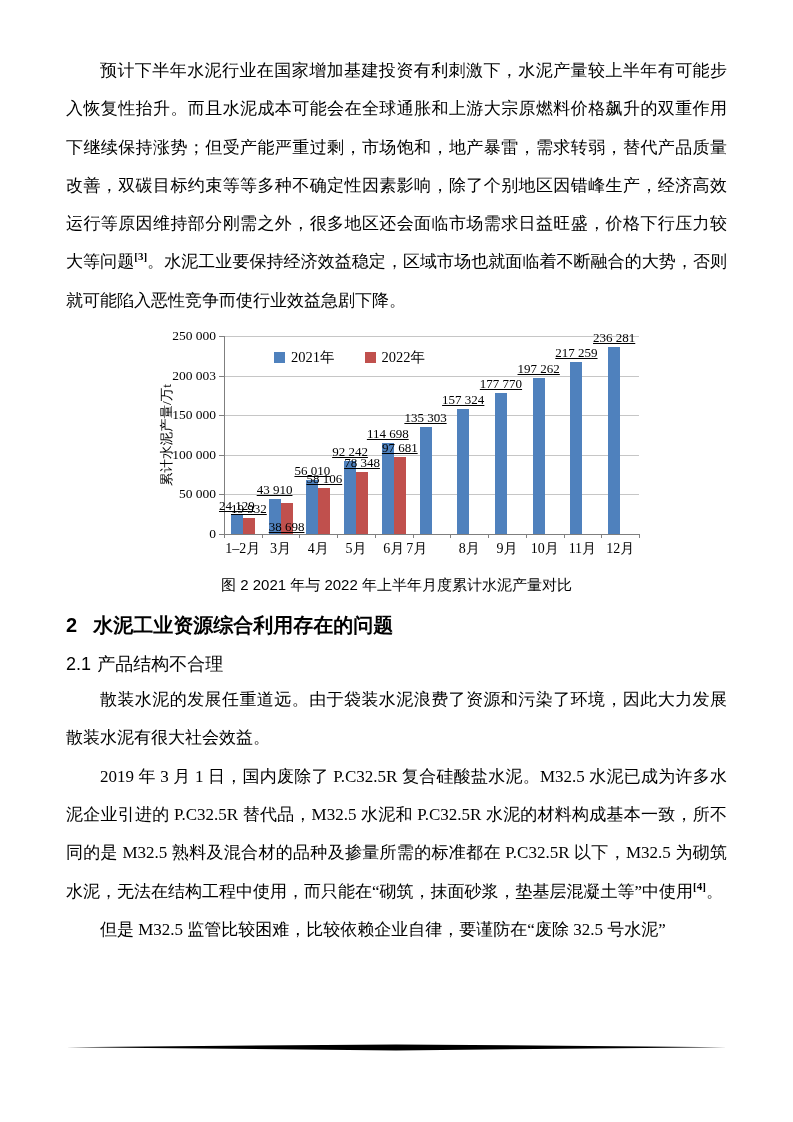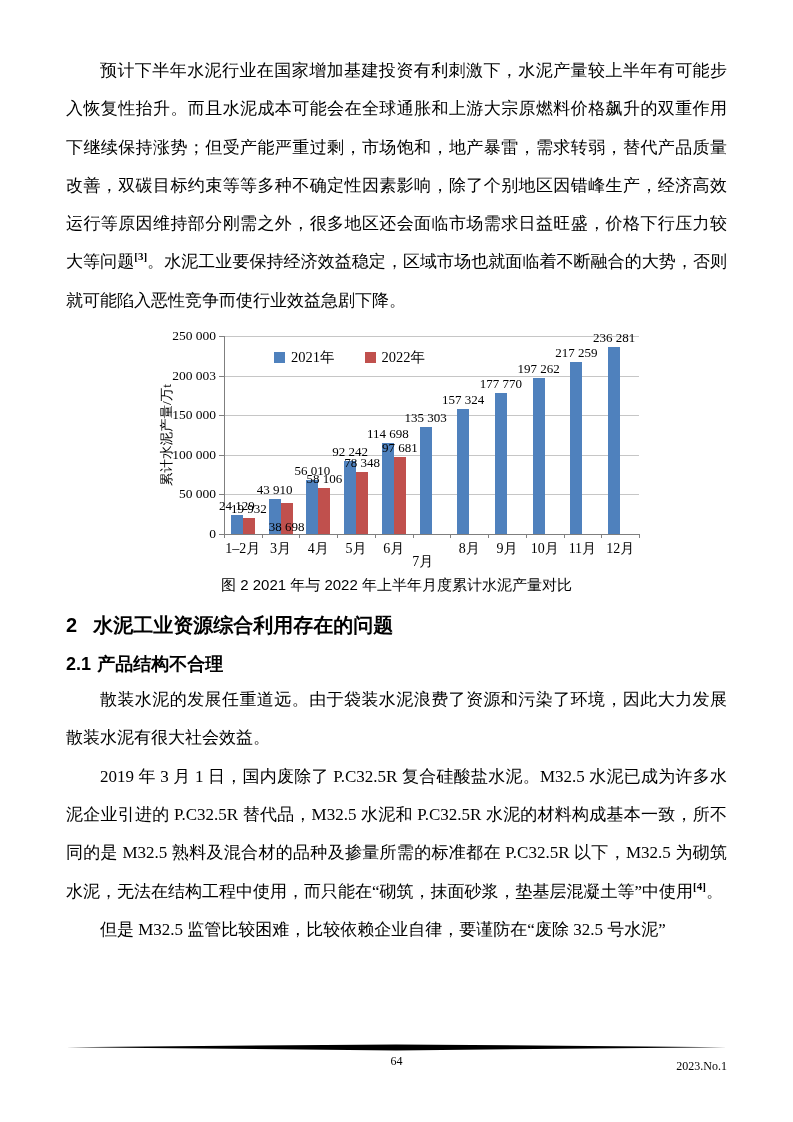--- a/index.html
+++ b/index.html
@@ -9,33 +9,33 @@
     font-family:"Liberation Serif","DejaVu Serif",serif;
   }
   .content{padding:46px 66px 0 66px;}
   .running-header{text-align:center;}
   .header-title{font-size:13.5px;letter-spacing:1px;}
   .header-rule{border-bottom:1.5px solid #000;margin-top:5px;}
   .para{font-size:17px;line-height:38.3px;text-align:justify;text-indent:2em;margin:0;}
   .para:first-of-type{margin-top:6px;}
   sup.cite{font-size:11px;font-weight:bold;vertical-align:super;line-height:0;}
   h2.sec{font-family:"Liberation Sans","DejaVu Sans",sans-serif;font-size:20px;font-weight:bold;margin:14px 0 2px 0;line-height:32px;}
-  h3.subsec{font-family:"Liberation Sans","DejaVu Sans",sans-serif;font-size:18px;font-weight:bold;margin:8px 0 2px 0;line-height:30px;}
+  h3.subsec{font-family:"Liberation Sans","DejaVu Sans",sans-serif;font-size:18px;font-weight:normal;margin:8px 0 2px 0;line-height:30px;}
   h2.sec .num{margin-right:0.8em;} h3.subsec .num{margin-right:0.35em;}
   figure{margin:8px 0 0 0;}
   figcaption{font-family:"Liberation Sans","DejaVu Sans",sans-serif;font-size:15px;font-weight:500;text-align:center;margin-top:8px;}
   
   .chart{position:relative;width:505px;height:240px;margin-left:80px;font-family:"Liberation Serif","DejaVu Serif",serif;}
   .grid{position:absolute;height:1px;background:#c6c6c6;z-index:1;}
   .axis{position:absolute;background:#7f7f7f;z-index:2;}
   .tickmark{position:absolute;background:#7f7f7f;z-index:2;}
   .ytick{position:absolute;text-align:right;font-size:13.5px;line-height:18px;}
   .xlabel{position:absolute;text-align:center;font-size:14px;line-height:18px;}
   .bar{position:absolute;z-index:2;}
-  .dlabel{position:absolute;text-align:center;font-size:13px;line-height:16px;white-space:nowrap;z-index:3;}
+  .dlabel{position:absolute;text-align:center;font-size:13px;line-height:16px;white-space:nowrap;z-index:3;text-decoration:underline;}
   .legend{position:absolute;left:128px;top:20px;display:flex;gap:30px;font-size:14.5px;align-items:center;z-index:3;}
   .litem{display:inline-flex;align-items:center;}
   .swatch{width:11px;height:11px;display:inline-block;margin-right:6px;}
   .ytitle{position:absolute;left:-74px;top:98px;width:190px;text-align:center;transform:rotate(-90deg);font-size:13.5px;}
   
   .footer{position:absolute;left:66px;right:66px;top:1044px;}
   .footer-row{position:relative;height:22px;font-size:12px;margin-top:2px;}
   .page-num{position:absolute;left:0;right:0;text-align:center;top:1px;}
   .issue{position:absolute;right:0;top:6px;}
 </style>
@@ -79,21 +79,21 @@
           <div class="tickmark" style="left: 342.091px; top: 206px; width: 1px; height: 4px;"></div>
           <div class="tickmark" style="left: 379.818px; top: 206px; width: 1px; height: 4px;"></div>
           <div class="tickmark" style="left: 417.545px; top: 206px; width: 1px; height: 4px;"></div>
           <div class="tickmark" style="left: 455.273px; top: 206px; width: 1px; height: 4px;"></div>
           <div class="tickmark" style="left: 493px; top: 206px; width: 1px; height: 4px;"></div>
           <div class="xlabel" style="left: 78px; top: 212px; width: 37.7273px;">1–2月</div>
           <div class="xlabel" style="left: 115.727px; top: 212px; width: 37.7273px;">3月</div>
           <div class="xlabel" style="left: 153.455px; top: 212px; width: 37.7273px;">4月</div>
           <div class="xlabel" style="left: 191.182px; top: 212px; width: 37.7273px;">5月</div>
           <div class="xlabel" style="left: 228.909px; top: 212px; width: 37.7273px;">6月</div>
-          <div class="xlabel" style="left: 258px; top: 212px; width: 37.7273px; margin-top: 13px;">7月</div>
+          <div class="xlabel" style="left: 252px; top: 212px; width: 37.7273px;">7月</div>
           <div class="xlabel" style="left: 304.364px; top: 212px; width: 37.7273px;">8月</div>
           <div class="xlabel" style="left: 342.091px; top: 212px; width: 37.7273px;">9月</div>
           <div class="xlabel" style="left: 379.818px; top: 212px; width: 37.7273px;">10月</div>
           <div class="xlabel" style="left: 417.545px; top: 212px; width: 37.7273px;">11月</div>
           <div class="xlabel" style="left: 455.273px; top: 212px; width: 37.7273px;">12月</div>
           <div class="bar" style="left: 84.8636px; top: 186.89px; width: 12px; height: 19.1102px; background: rgb(79, 129, 189);"></div>
           <div class="dlabel" style="left: 45.8636px; top: 169.89px; width: 90px;">24 129</div>
           <div class="bar" style="left: 122.591px; top: 171.223px; width: 12px; height: 34.7767px; background: rgb(79, 129, 189);"></div>
           <div class="dlabel" style="left: 83.5909px; top: 154.223px; width: 90px;">43 910</div>
           <div class="bar" style="left: 160.318px; top: 152.136px; width: 12px; height: 53.8639px; background: rgb(79, 129, 189);"></div>
@@ -147,18 +147,14 @@
 
     <p class="para"><span>2019 年 3 月 1 日，国内废除了 P.C32.5R 复合硅酸盐水泥。M32.5 水泥已成为许多水泥企业引进的 P.C32.5R 替代品，M32.5 水泥和 P.C32.5R 水泥的材料构成基本一致，所不同的是 M32.5 熟料及混合材的品种及掺量所需的标准都在 P.C32.5R 以下，M32.5 为砌筑水泥，无法在结构工程中使用，而只能在“砌筑，抹面砂浆，垫基层混凝土等”中使用</span><sup class="cite">[4]</sup><span>。</span></p>
 
     <p class="para">但是 M32.5 监管比较困难，比较依赖企业自律，要谨防在“废除 32.5 号水泥”</p>
   </div>
 
   <div class="footer">
     <svg width="661" height="7" style="display:block;">
       <polygon points="0,3.2 330,0.4 661,3.2 330,6.4" fill="#000"></polygon>
     </svg>
-    <div class="footer-row">
-      <span class="page-num">64</span>
-      <span class="issue">2023.No.1</span>
-    </div>
   </div>
 </div>
 
 </body></html>

